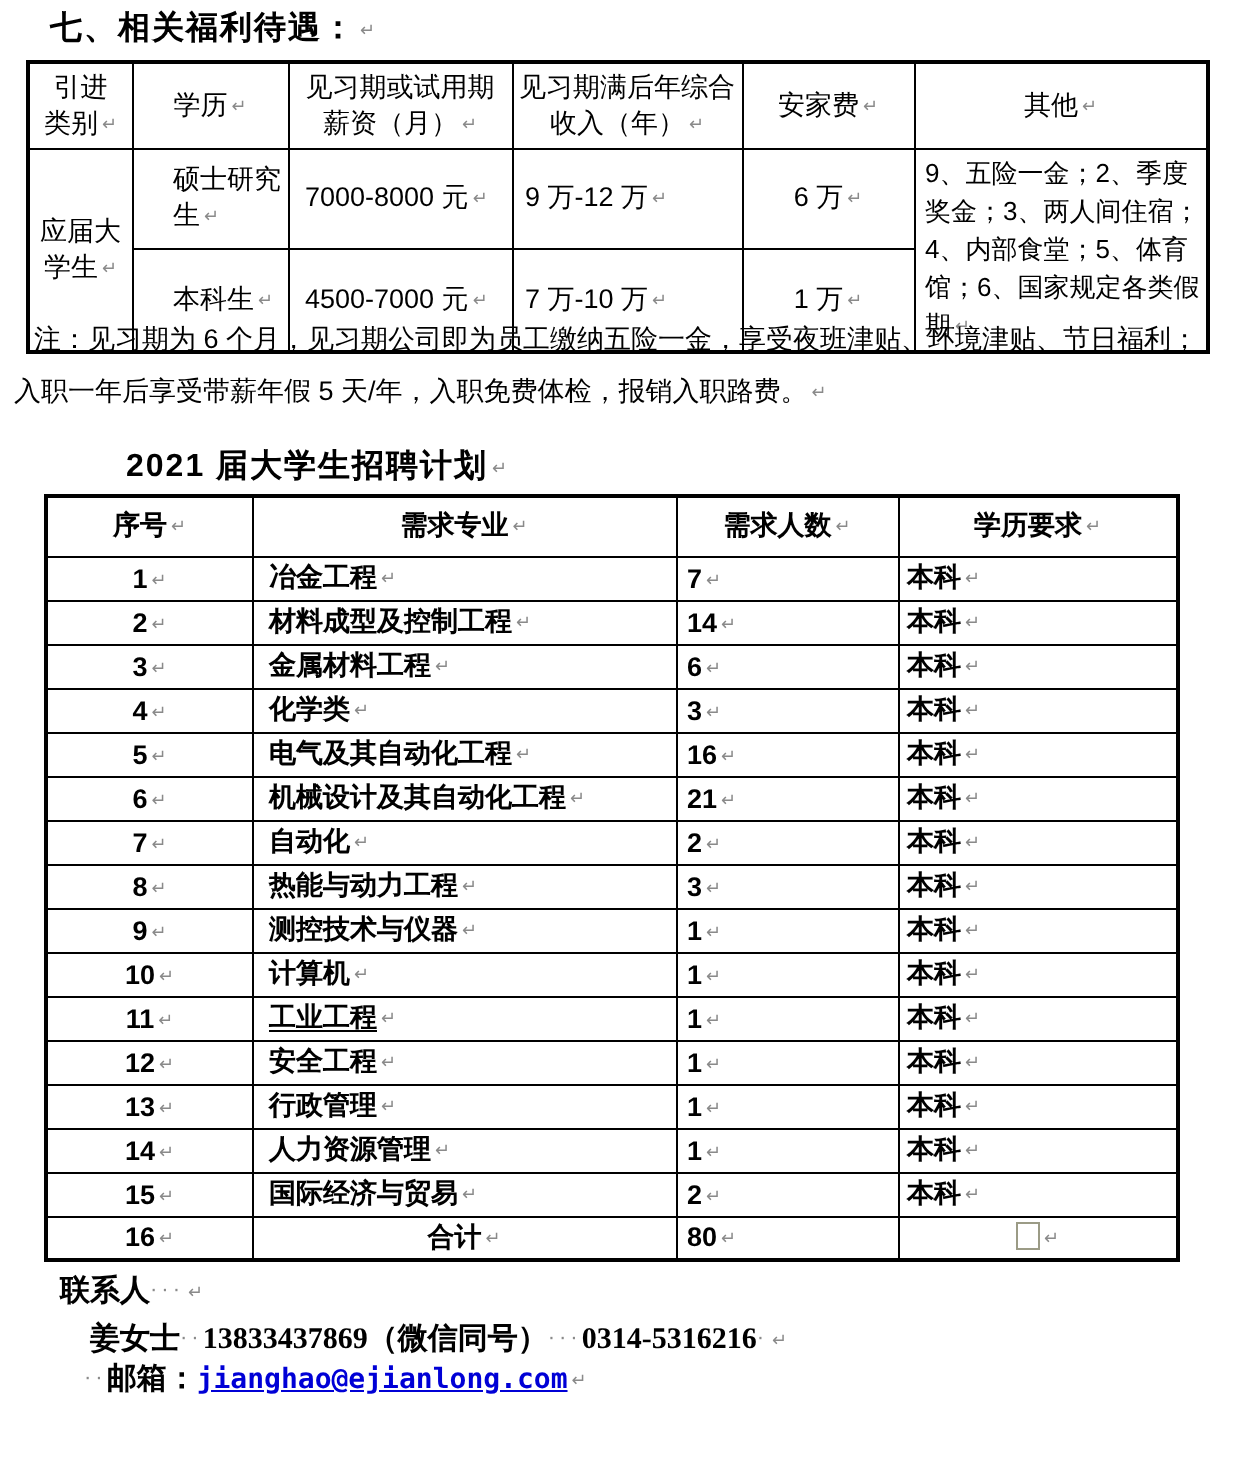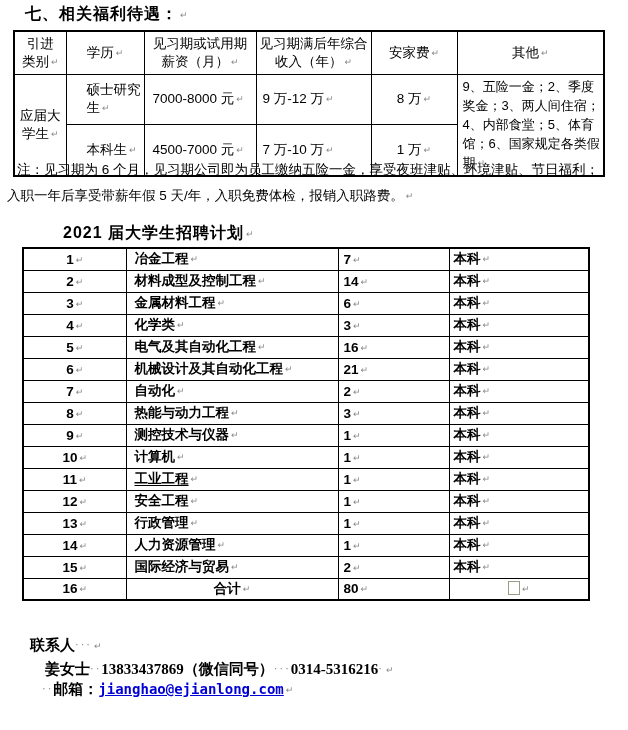--- a/index.html
+++ b/index.html
@@ -65,21 +65,21 @@
       <td class="c pm h3">见习期或试用期薪资（月）</td>
       <td class="c pm h4">见习期满后年综合收入（年）</td>
       <td class="c pm hcell">安家费</td>
       <td class="c pm hcell">其他</td>
     </tr>
     <tr style="height:40px">
       <td class="c pm" rowspan="2">应届大学生</td>
       <td class="l pm pad4">硕士研究生</td>
       <td class="l pm pad8">7000-8000 元</td>
       <td class="l pm pad6">9 万-12 万</td>
-      <td class="c pm">8 万</td>
+      <td class="c pm">6 万</td>
       <td class="l pm other-cell" rowspan="2">9、五险一金；2、季度奖金；3、两人间住宿；4、内部食堂；5、体育馆；6、国家规定各类假期</td>
     </tr>
     <tr style="height:40px">
       <td class="l pm pad4">本科生</td>
       <td class="l pm pad8">4500-7000 元</td>
       <td class="l pm pad6">7 万-10 万</td>
       <td class="c pm">1 万</td>
     </tr>
   </tbody>
     </table>
@@ -89,20 +89,26 @@
   <div class="abs doc-title pm" style="left:63px; top:223px;">2021 届大学生招聘计划</div>
 
   <table class="tbl t2 abs" style="left:22px; top:247px; width:566px;">
     <colgroup>
       <col style="width:103px">
         <col style="width:212px">
         <col style="width:111px">
         <col style="width:140px">
     </colgroup>
     <tbody>
+        <tr style="height:30px">
+      <td class="c pm">序号</td>
+      <td class="c pm">需求专业</td>
+      <td class="c pm">需求人数</td>
+      <td class="c pm">学历要求</td>
+    </tr>
     <tr style="height:22px">
       <td class="no pm">1</td>
       <td class="major pm">冶金工程</td>
       <td class="count pm">7</td>
       <td class="deg pm">本科</td>
     </tr>
     <tr style="height:22px">
       <td class="no pm">2</td>
       <td class="major pm">材料成型及控制工程</td>
       <td class="count pm">14</td>

